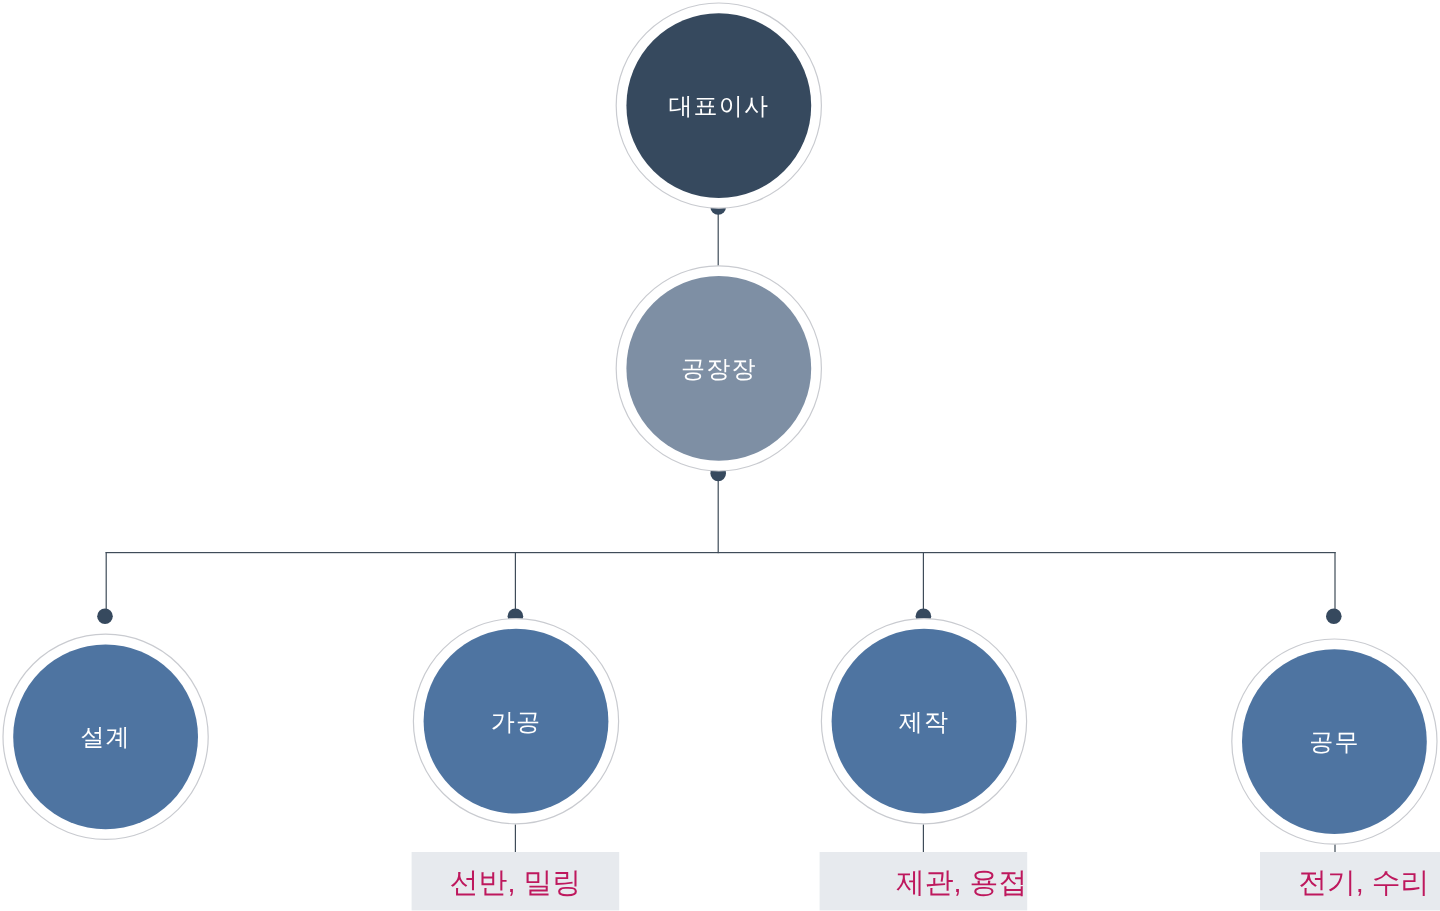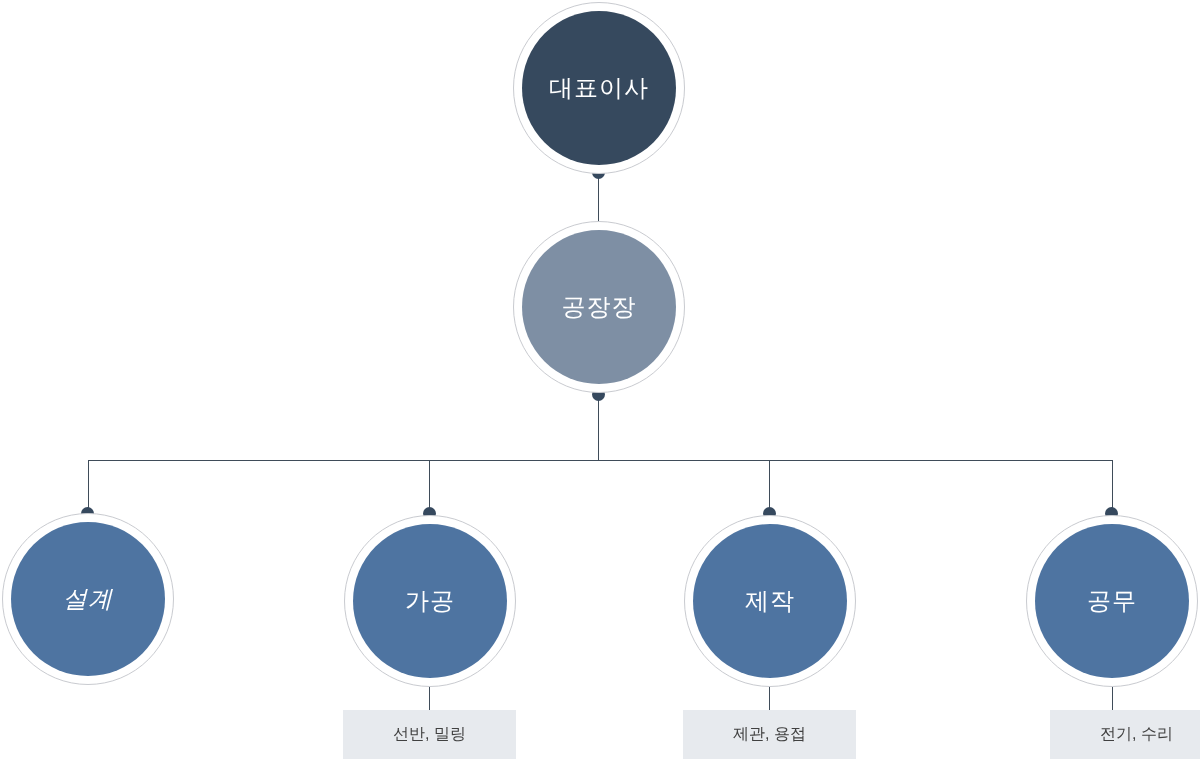--- a/index.html
+++ b/index.html
@@ -46,47 +46,47 @@
   .circle {
     width: 154px;
     height: 154px;
     border-radius: 50%;
     display: flex;
     align-items: center;
     justify-content: center;
   }
   .node-label {
     color: #ffffff;
-    font-size: 24px;
+    font-size: 20px;
     letter-spacing: 1px;
     white-space: nowrap;
   }
 
   
   .node-ceo        { left: 513px; top: 2px; }
   .node-manager    { left: 513px; top: 221px; }
-  .node-design     { left: 2px;    top: 513px; font-style: italic; }
+  .node-design     { left: 2px;    top: 528px; }
   .node-machining  { left: 344px;  top: 515px; }
   .node-fabrication{ left: 684px;  top: 515px; }
-  .node-utilities  { left: 1026px; top: 515px; justify-content: center; }
+  .node-utilities  { left: 1026px; top: 532px; justify-content: center; }
 
   
   .sub-box {
     position: absolute;
     top: 710px;
     width: 173px;
     height: 49px;
     background: #e7eaee;
     display: flex;
     align-items: center;
     justify-content: center;
   }
   .sub-box span {
-    color: #404040;
-    font-size: 16px;
+    color: #be185d;
+    font-size: 24px;
     white-space: nowrap;
   }
   .sub-machining   { left: 343px; }
   .sub-fabrication { left: 683px; }
   .sub-utilities   { left: 1050px; align-items: center; }
 </style>
 </head>
 <body>
 
 <div class="canvas">
@@ -142,21 +142,21 @@
   <div class="node node-utilities">
     <div class="circle" style="background-color: rgb(78, 116, 161);">
       <span class="node-label">공무</span>
     </div>
   </div>
 
   <div class="sub-box sub-machining" style="background-color: rgb(231, 234, 238);">
     <span>선반, 밀링</span>
   </div>
 
-  <div class="sub-box sub-fabrication" style="background-color: rgb(231, 234, 238);">
+  <div class="sub-box sub-fabrication" style="background-color: rgb(231, 234, 238); justify-content: flex-end;">
     <span>제관, 용접</span>
   </div>
 
   <div class="sub-box sub-utilities" style="background-color: rgb(231, 234, 238);">
     <span>전기, 수리</span>
   </div>
 
 </div>
 
 </body></html>

